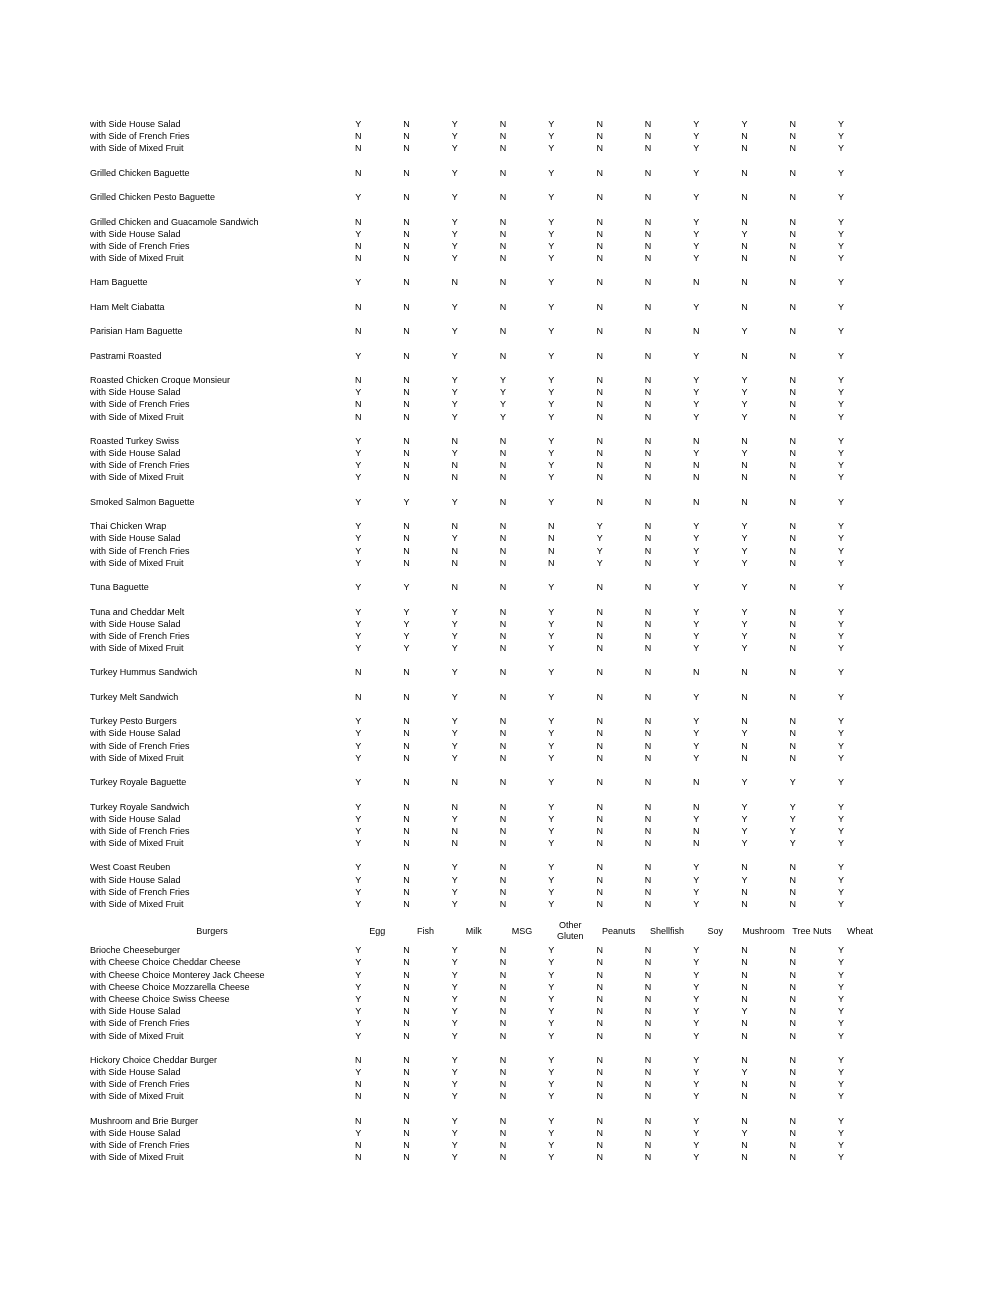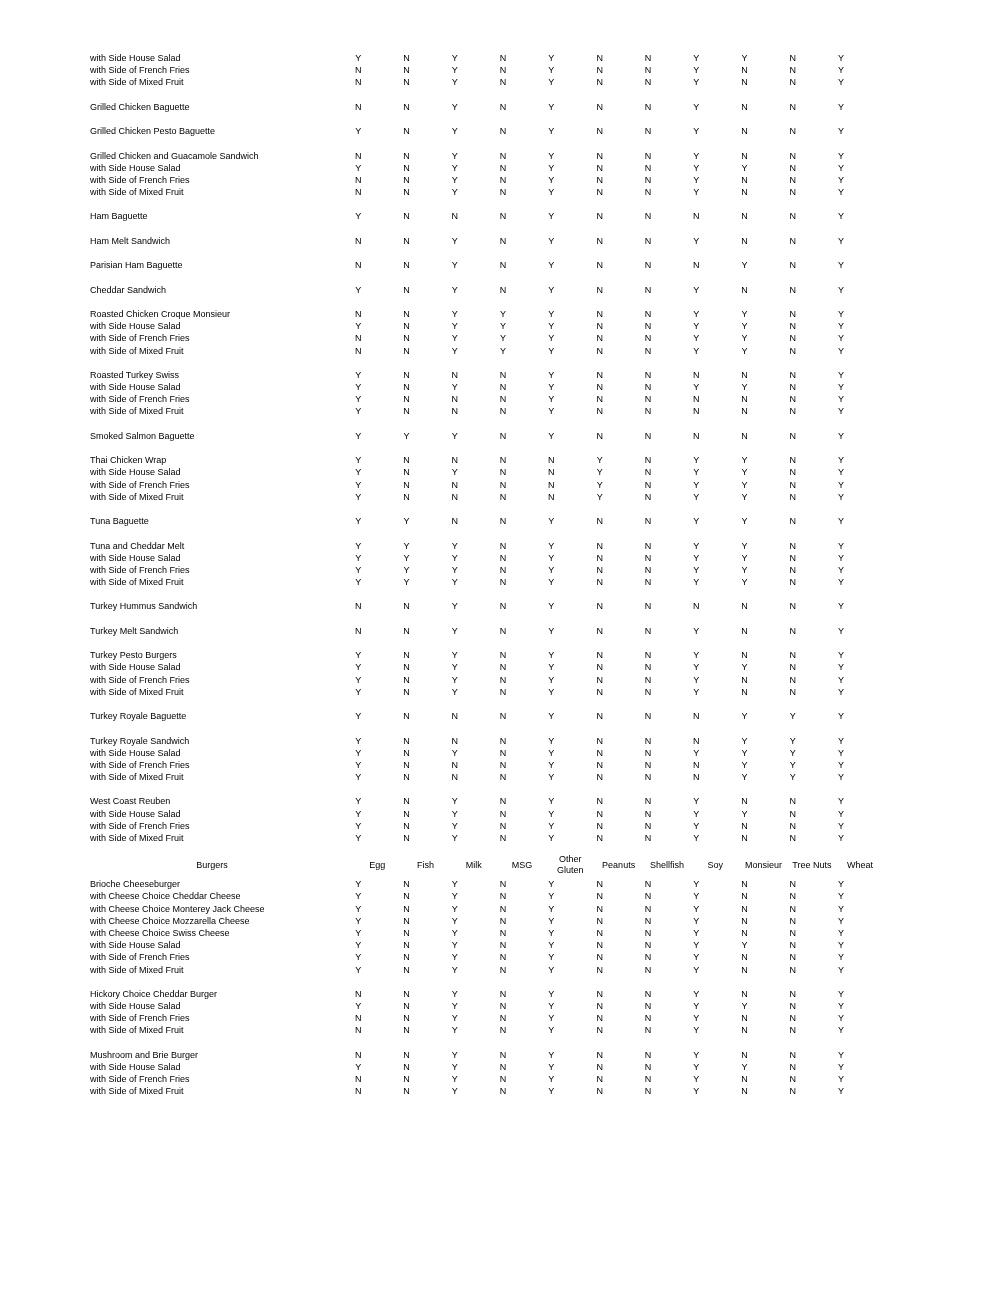--- a/index.html
+++ b/index.html
@@ -9,21 +9,21 @@
   }
   .page {
     position: relative;
     width: 1000px;
     height: 1294px;
     background: #ffffff;
     font-family: "Liberation Sans", sans-serif;
     font-size: 9px;
     color: #000000;
     box-sizing: border-box;
-    padding-top: 52px;
+    padding-top: 118px;
     padding-left: 90px;
     overflow: hidden;
   }
   .row {
     display: flex;
     height: 12.2px;
     line-height: 12.2px;
     align-items: center;
   }
   .spacer {
@@ -198,21 +198,21 @@
         <div class="cell">Y</div>
         <div class="cell">N</div>
         <div class="cell">N</div>
         <div class="cell">N</div>
         <div class="cell">N</div>
         <div class="cell">N</div>
         <div class="cell">Y</div>
       </div>
       <div class="spacer"></div>
       <div class="row">
-        <div class="label">Ham Melt Sandwich</div>
+        <div class="label">Ham Melt Ciabatta</div>
         <div class="cell">N</div>
         <div class="cell">N</div>
         <div class="cell">Y</div>
         <div class="cell">N</div>
         <div class="cell">Y</div>
         <div class="cell">N</div>
         <div class="cell">N</div>
         <div class="cell">Y</div>
         <div class="cell">N</div>
         <div class="cell">N</div>
@@ -228,21 +228,21 @@
         <div class="cell">Y</div>
         <div class="cell">N</div>
         <div class="cell">N</div>
         <div class="cell">N</div>
         <div class="cell">Y</div>
         <div class="cell">N</div>
         <div class="cell">Y</div>
       </div>
       <div class="spacer"></div>
       <div class="row">
-        <div class="label">Cheddar Sandwich</div>
+        <div class="label">Pastrami Roasted</div>
         <div class="cell">Y</div>
         <div class="cell">N</div>
         <div class="cell">Y</div>
         <div class="cell">N</div>
         <div class="cell">Y</div>
         <div class="cell">N</div>
         <div class="cell">N</div>
         <div class="cell">Y</div>
         <div class="cell">N</div>
         <div class="cell">N</div>
@@ -725,21 +725,21 @@
       <div class="header-row">
         <div class="label">Burgers</div>
         <div class="cell">Egg</div>
         <div class="cell">Fish</div>
         <div class="cell">Milk</div>
         <div class="cell">MSG</div>
         <div class="cell">Other<br>Gluten</div>
         <div class="cell">Peanuts</div>
         <div class="cell">Shellfish</div>
         <div class="cell">Soy</div>
-        <div class="cell">Monsieur</div>
+        <div class="cell">Mushroom</div>
         <div class="cell">Tree Nuts</div>
         <div class="cell">Wheat</div>
       </div>
       <div class="row">
         <div class="label">Brioche Cheeseburger</div>
         <div class="cell">Y</div>
         <div class="cell">N</div>
         <div class="cell">Y</div>
         <div class="cell">N</div>
         <div class="cell">Y</div>

